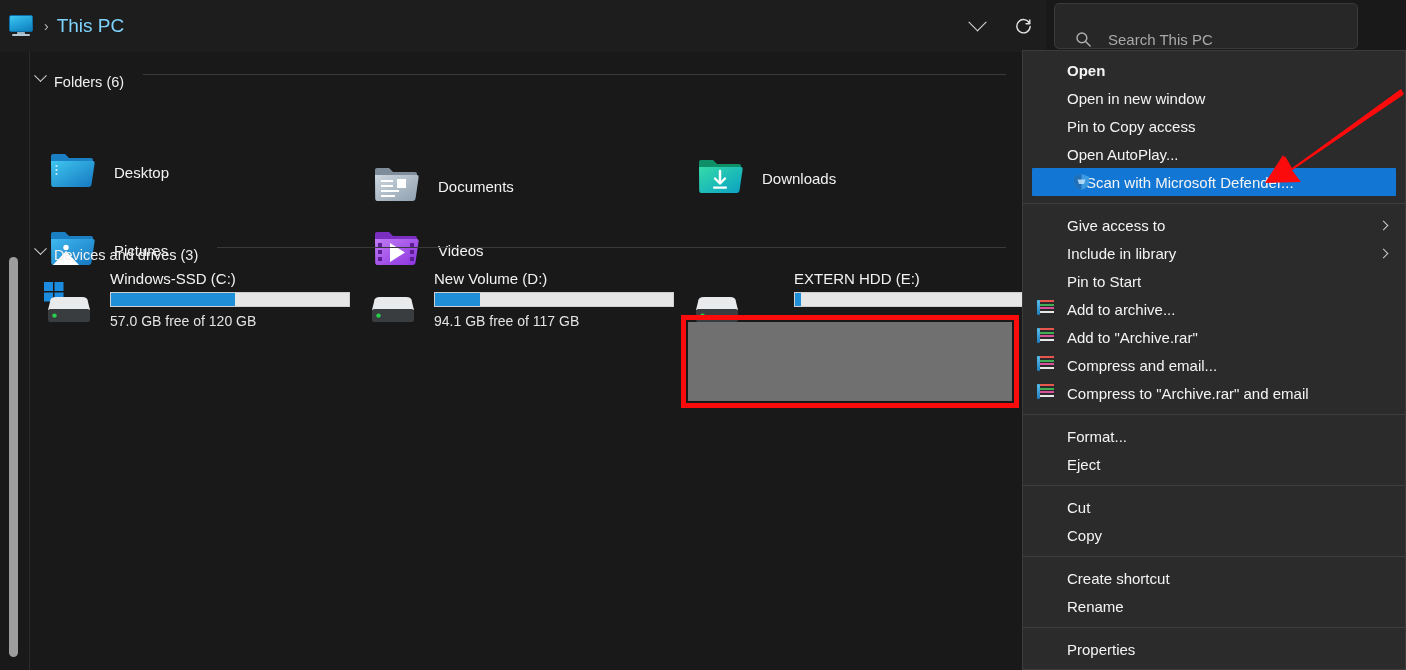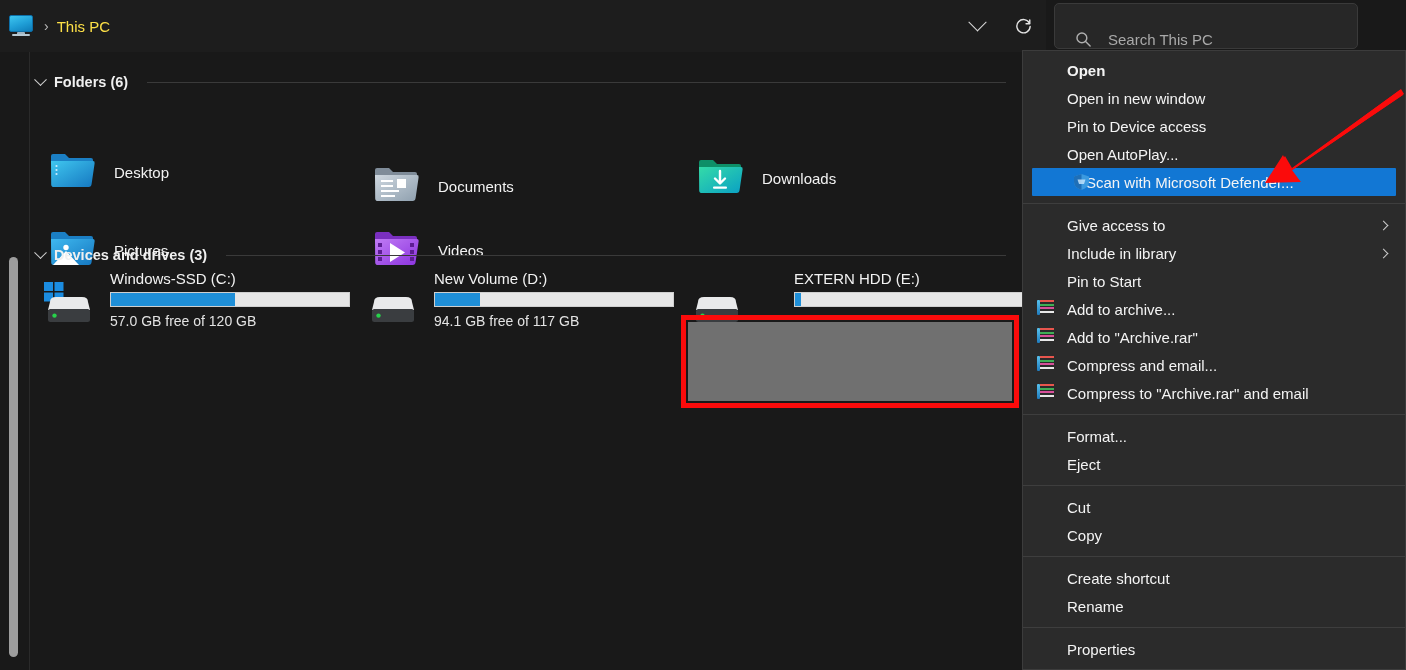--- a/index.html
+++ b/index.html
@@ -37,21 +37,21 @@
     position: absolute; left: 9px; top: 17px; width: 8px; height: 3px;
     background: #9fb6c4; border-radius: 1px;
   }
   .pc-icon .base {
     position: absolute; left: 4px; top: 19px; width: 18px; height: 2px;
     background: #b7c9d4; border-radius: 1px;
   }
   .crumb-sep {
     color: #b9b9b9; font-size: 14px; margin: 0 8px 0 10px; line-height: 1;
   }
-  .crumb-text { color: #fde047; font-size: 15px; }
+  .crumb-text { color: #7dd3fc; font-size: 19px; }
 
   .addr-btns {
     position: absolute; right: 0; top: 0; height: 52px;
     display: flex; align-items: center;
   }
   .icon-btn {
     width: 46px; height: 52px; display: flex; align-items: center; justify-content: center;
     color: #e4e4e4;
   }
   .chev-dn {
@@ -83,21 +83,21 @@
     position: absolute; left: 5px; top: 205px; width: 9px; height: 400px;
     background: #9d9d9d; border-radius: 5px;
   }
   .vline {
     position: absolute; left: 29px; top: 0; width: 1px; height: 618px;
     background: #2a2a2a;
   }
 
   
   .group {
-    position: absolute; left: 36px; display: flex; align-items: center; gap: 9px; font-weight: bold;
+    position: absolute; left: 36px; display: flex; gap: 9px;
   }
   .grp-chev {
     width: 9px; height: 9px; border-right: 1.5px solid #cfcfcf; border-bottom: 1.5px solid #cfcfcf;
     transform: rotate(45deg) translate(-2px,-2px); flex: 0 0 auto;
   }
   .grp-label { font-size: 14.5px; color: #f0f0f0; white-space: nowrap; }
   .grp-rule { height: 1px; background: #3a3a3a; margin-left: 10px; }
 
   
   .tile { position: absolute; display: flex; align-items: center; }
@@ -377,21 +377,21 @@
 
     <div style="height:5px"></div>
 
     <div class="ctx-item bold">
       <span>Open</span>
     </div>
     <div class="ctx-item">
       <span>Open in new window</span>
     </div>
     <div class="ctx-item">
-      <span>Pin to Device access</span>
+      <span>Pin to Copy access</span>
     </div>
     <div class="ctx-item">
       <span>Open AutoPlay...</span>
     </div>
 
     <div class="ctx-item sel">
       <span class="ctx-ic defender-ic">
         <svg viewBox="0 0 19 18" width="19" height="18">
           <path d="M9.5 1 L17 3.6 L17 9 Q17 14.5 9.5 17 Q2 14.5 2 9 L2 3.6 Z" fill="#3b9ae0"></path>
           <path d="M9.5 1 L9.5 17 Q2 14.5 2 9 L2 3.6 Z" fill="#1e6fb8"></path>

